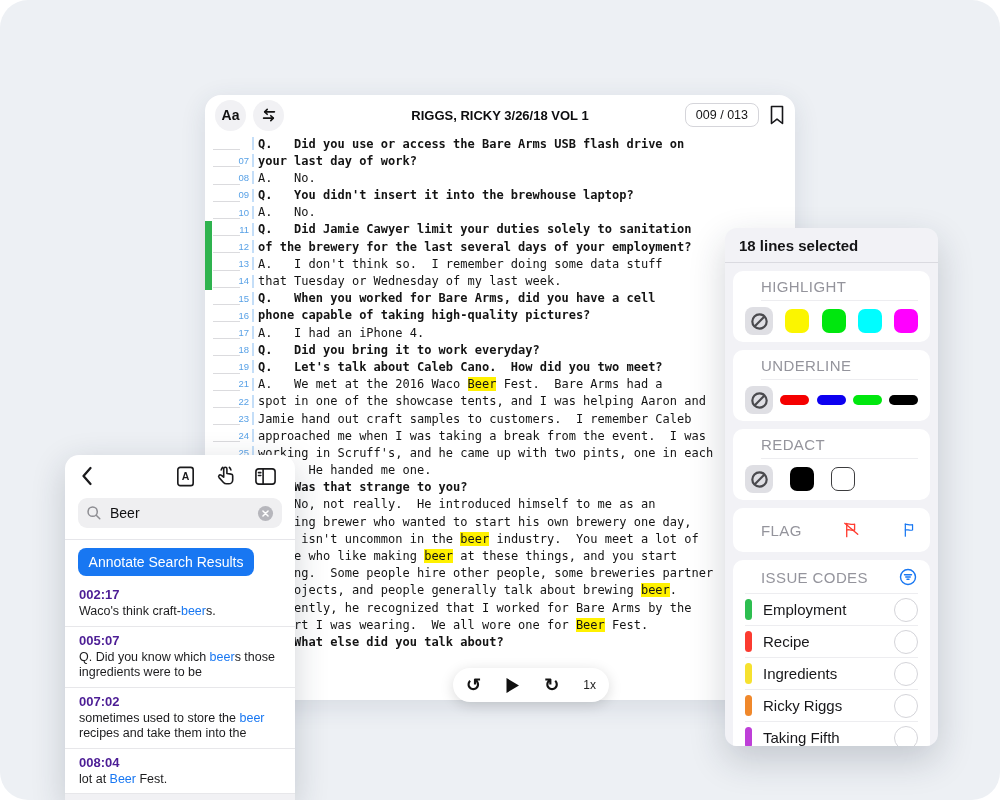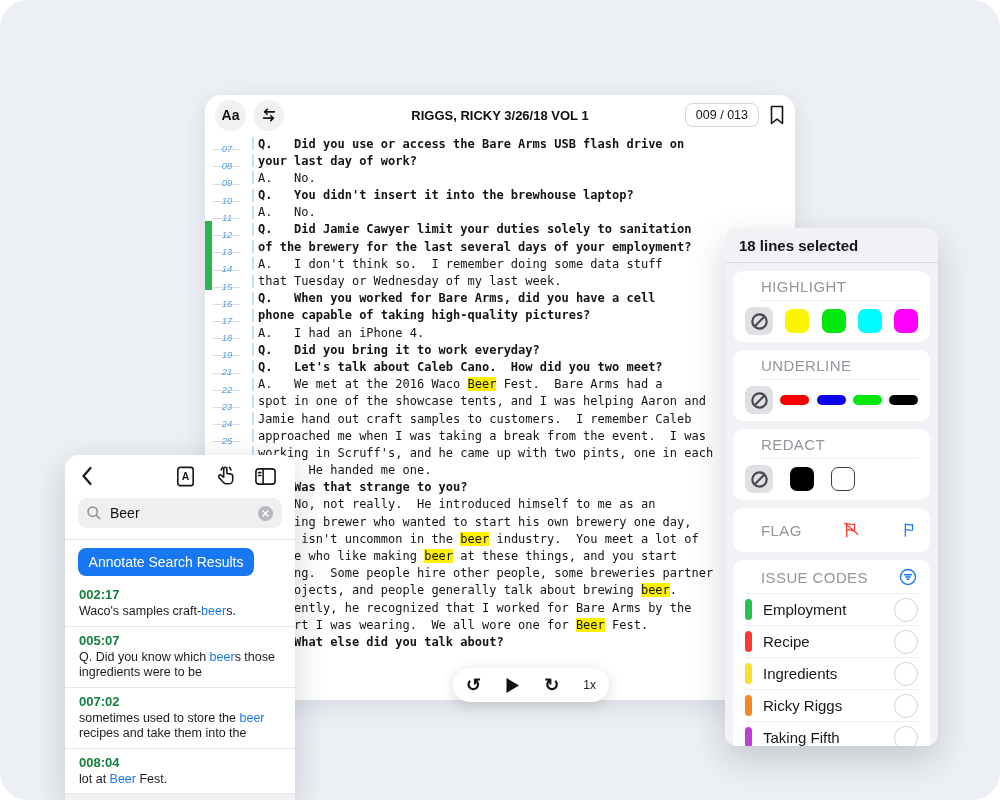--- a/index.html
+++ b/index.html
@@ -13,22 +13,22 @@
        justify-content:center;font-family:"Liberation Sans",sans-serif;font-size:14px;font-weight:600;color:#111;margin-right:7px;padding:0;}
   .doc-title{position:absolute;left:120px;right:120px;text-align:center;font-size:13px;font-weight:700;color:#0d0d0f;}
   .hdr-right{margin-left:auto;display:flex;align-items:center;gap:10px;}
   .page-pill{border:1px solid #D5D5DA;border-radius:8px;padding:4px 10px;font-size:12.5px;color:#151517;background:#fff;}
   .doc-header svg{display:block;}
 
   .transcript{position:absolute;left:0;top:40px;width:100%;height:563px;overflow:hidden;}
   .tline{position:relative;height:17.2px;white-space:pre;font-family:"DejaVu Sans Mono",monospace;font-size:12px;color:#141414;}
   .tline.q .txt{font-weight:700;}
   .tline .txt{position:absolute;left:53px;top:1.5px;}
-  .tline .lnum{position:absolute;left:0;top:8px;width:44px;text-align:center;font-family:"Liberation Sans",sans-serif;
-       font-size:9.5px;color:#58A1E6;font-style:italic;}
+  .tline .lnum{position:absolute;left:0;top:20px;width:44px;text-align:right;font-family:"Liberation Sans",sans-serif;
+       font-size:9.5px;color:#58A1E6;}
   .tline .tick{position:absolute;left:8px;bottom:2px;width:27px;height:1px;background:#DBDBDE;}
   .tline .sync{position:absolute;left:47px;top:2px;width:2px;height:13px;background:#C4DEF8;}
   .tline.marker::before{content:"";position:absolute;left:0;top:0;width:7px;height:100%;background:#2FB34F;}
   .hl{background:#FFF100;}
 
   
   .playbar{position:absolute;left:453px;top:668px;width:130px;height:34px;background:#fff;border-radius:17px;
        box-shadow:0 3px 14px rgba(0,0,0,.15);display:flex;align-items:center;justify-content:space-between;
        padding:0 13px;z-index:3;}
   .seek{font-size:18px;font-weight:600;color:#141414;line-height:1;background:none;border:none;padding:0;}
@@ -65,21 +65,21 @@
        padding:0 8px;gap:6px;}
   .search-row input{flex:1;border:none;background:transparent;outline:none;font-size:14px;color:#101012;
        font-family:"Liberation Sans",sans-serif;min-width:0;}
   .lp-div{margin-top:11px;height:1px;background:#E6E6EA;}
   .annotate-btn{margin:8px 13px 0;height:28px;background:#1877F2;color:#fff;border:none;border-radius:8px;width:176px;
        display:flex;align-items:center;justify-content:center;font-size:14px;font-family:"Liberation Sans",sans-serif;}
   .results{margin-top:5px;}
   .res{padding:6px 14px 3px;}
   .res + .res{border-top:1px solid #E7E7EA;}
   .res.selected{background:#F1F1F4;}
-  .res .time{font-size:13px;font-weight:700;color:#15803d;margin-bottom:2px;}
+  .res .time{font-size:13px;font-weight:700;color:#4c1d95;margin-bottom:2px;}
   .res .rtext{font-size:12.5px;color:#1C1C1E;line-height:15.5px;padding-bottom:3px;}
   .res .rtext .m{color:#1877F2;}
 </style>
 </head>
 <body>
 
 <div class="stage">
 
   <section class="doc">
     <header class="doc-header">
@@ -279,21 +279,21 @@
       </svg>
     </div>
 
     <div class="lp-div"></div>
 
     <button class="annotate-btn">Annotate Search Results</button>
 
     <div class="results">
         <div class="res">
           <div class="time">002:17</div>
-          <div class="rtext"><span>Waco's samples craft-</span><span class="m">beer</span><span>s.</span></div>
+          <div class="rtext"><span>Waco's think craft-</span><span class="m">beer</span><span>s.</span></div>
         </div>
         <div class="res">
           <div class="time">005:07</div>
           <div class="rtext"><span>Q.  Did you know which </span><span class="m">beer</span><span>s those ingredients were to be</span></div>
         </div>
         <div class="res">
           <div class="time">007:02</div>
           <div class="rtext"><span>sometimes used to store the </span><span class="m">beer</span><span> recipes and take them into the</span></div>
         </div>
         <div class="res">

